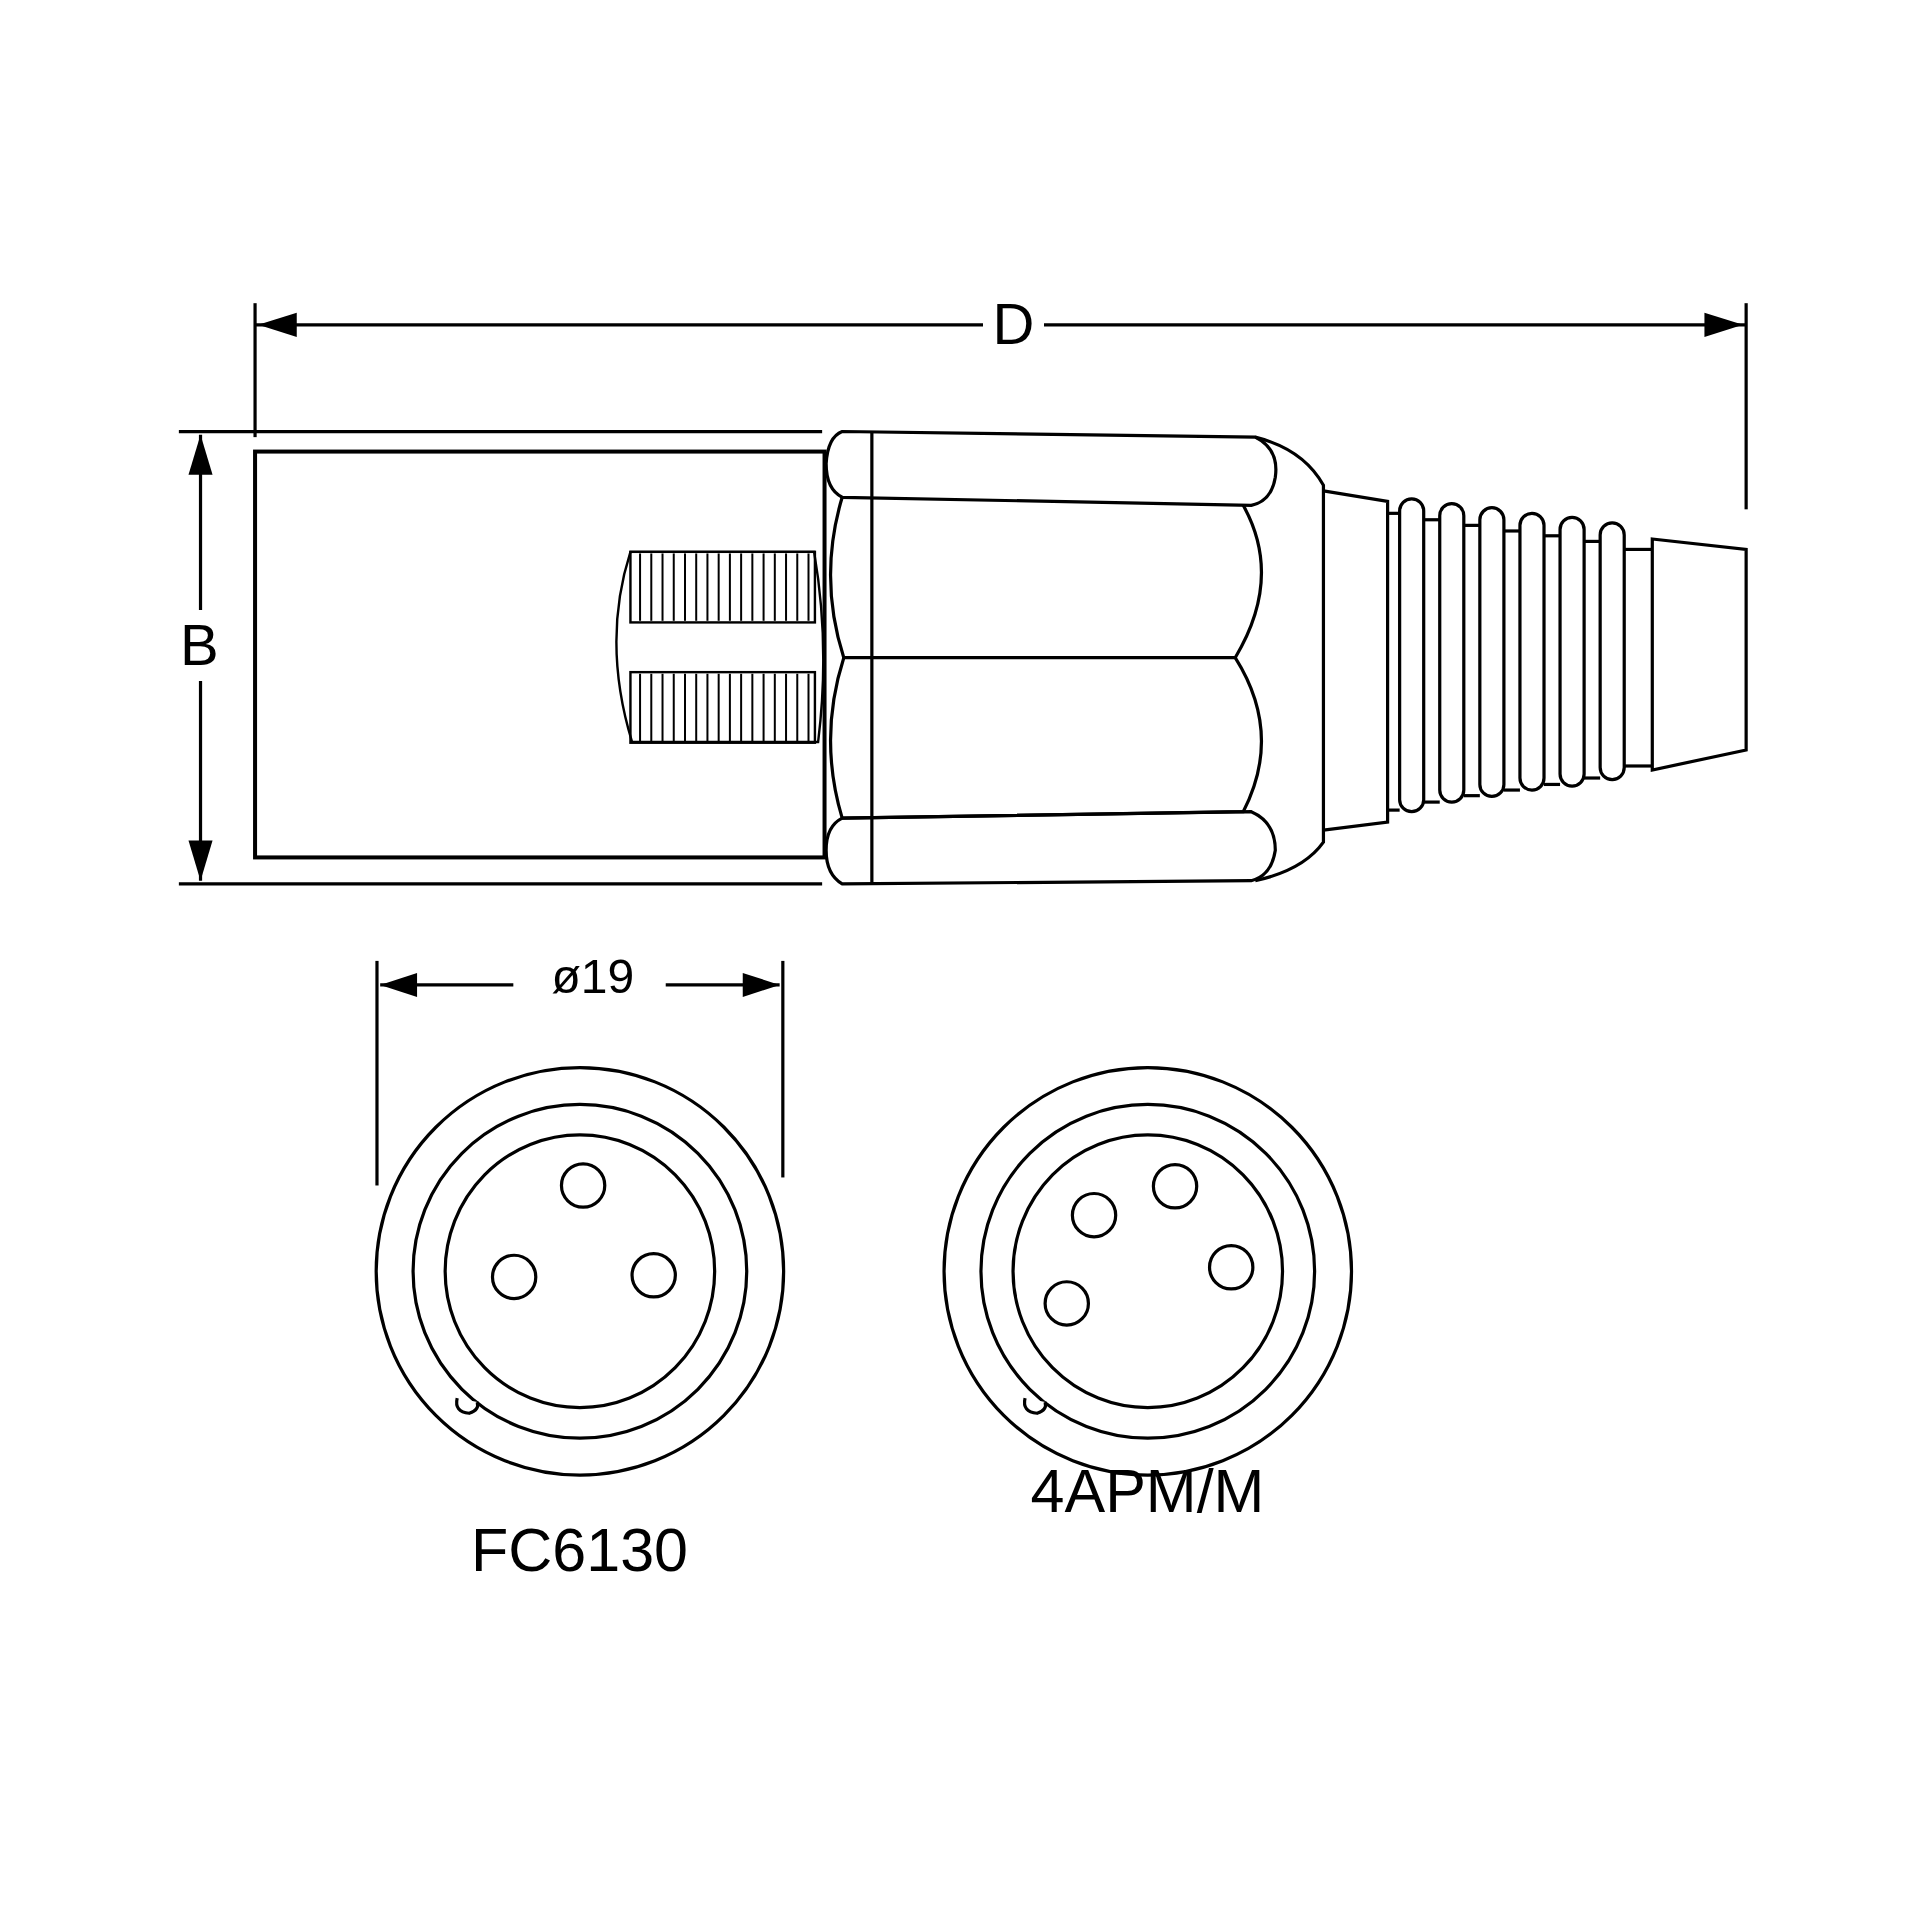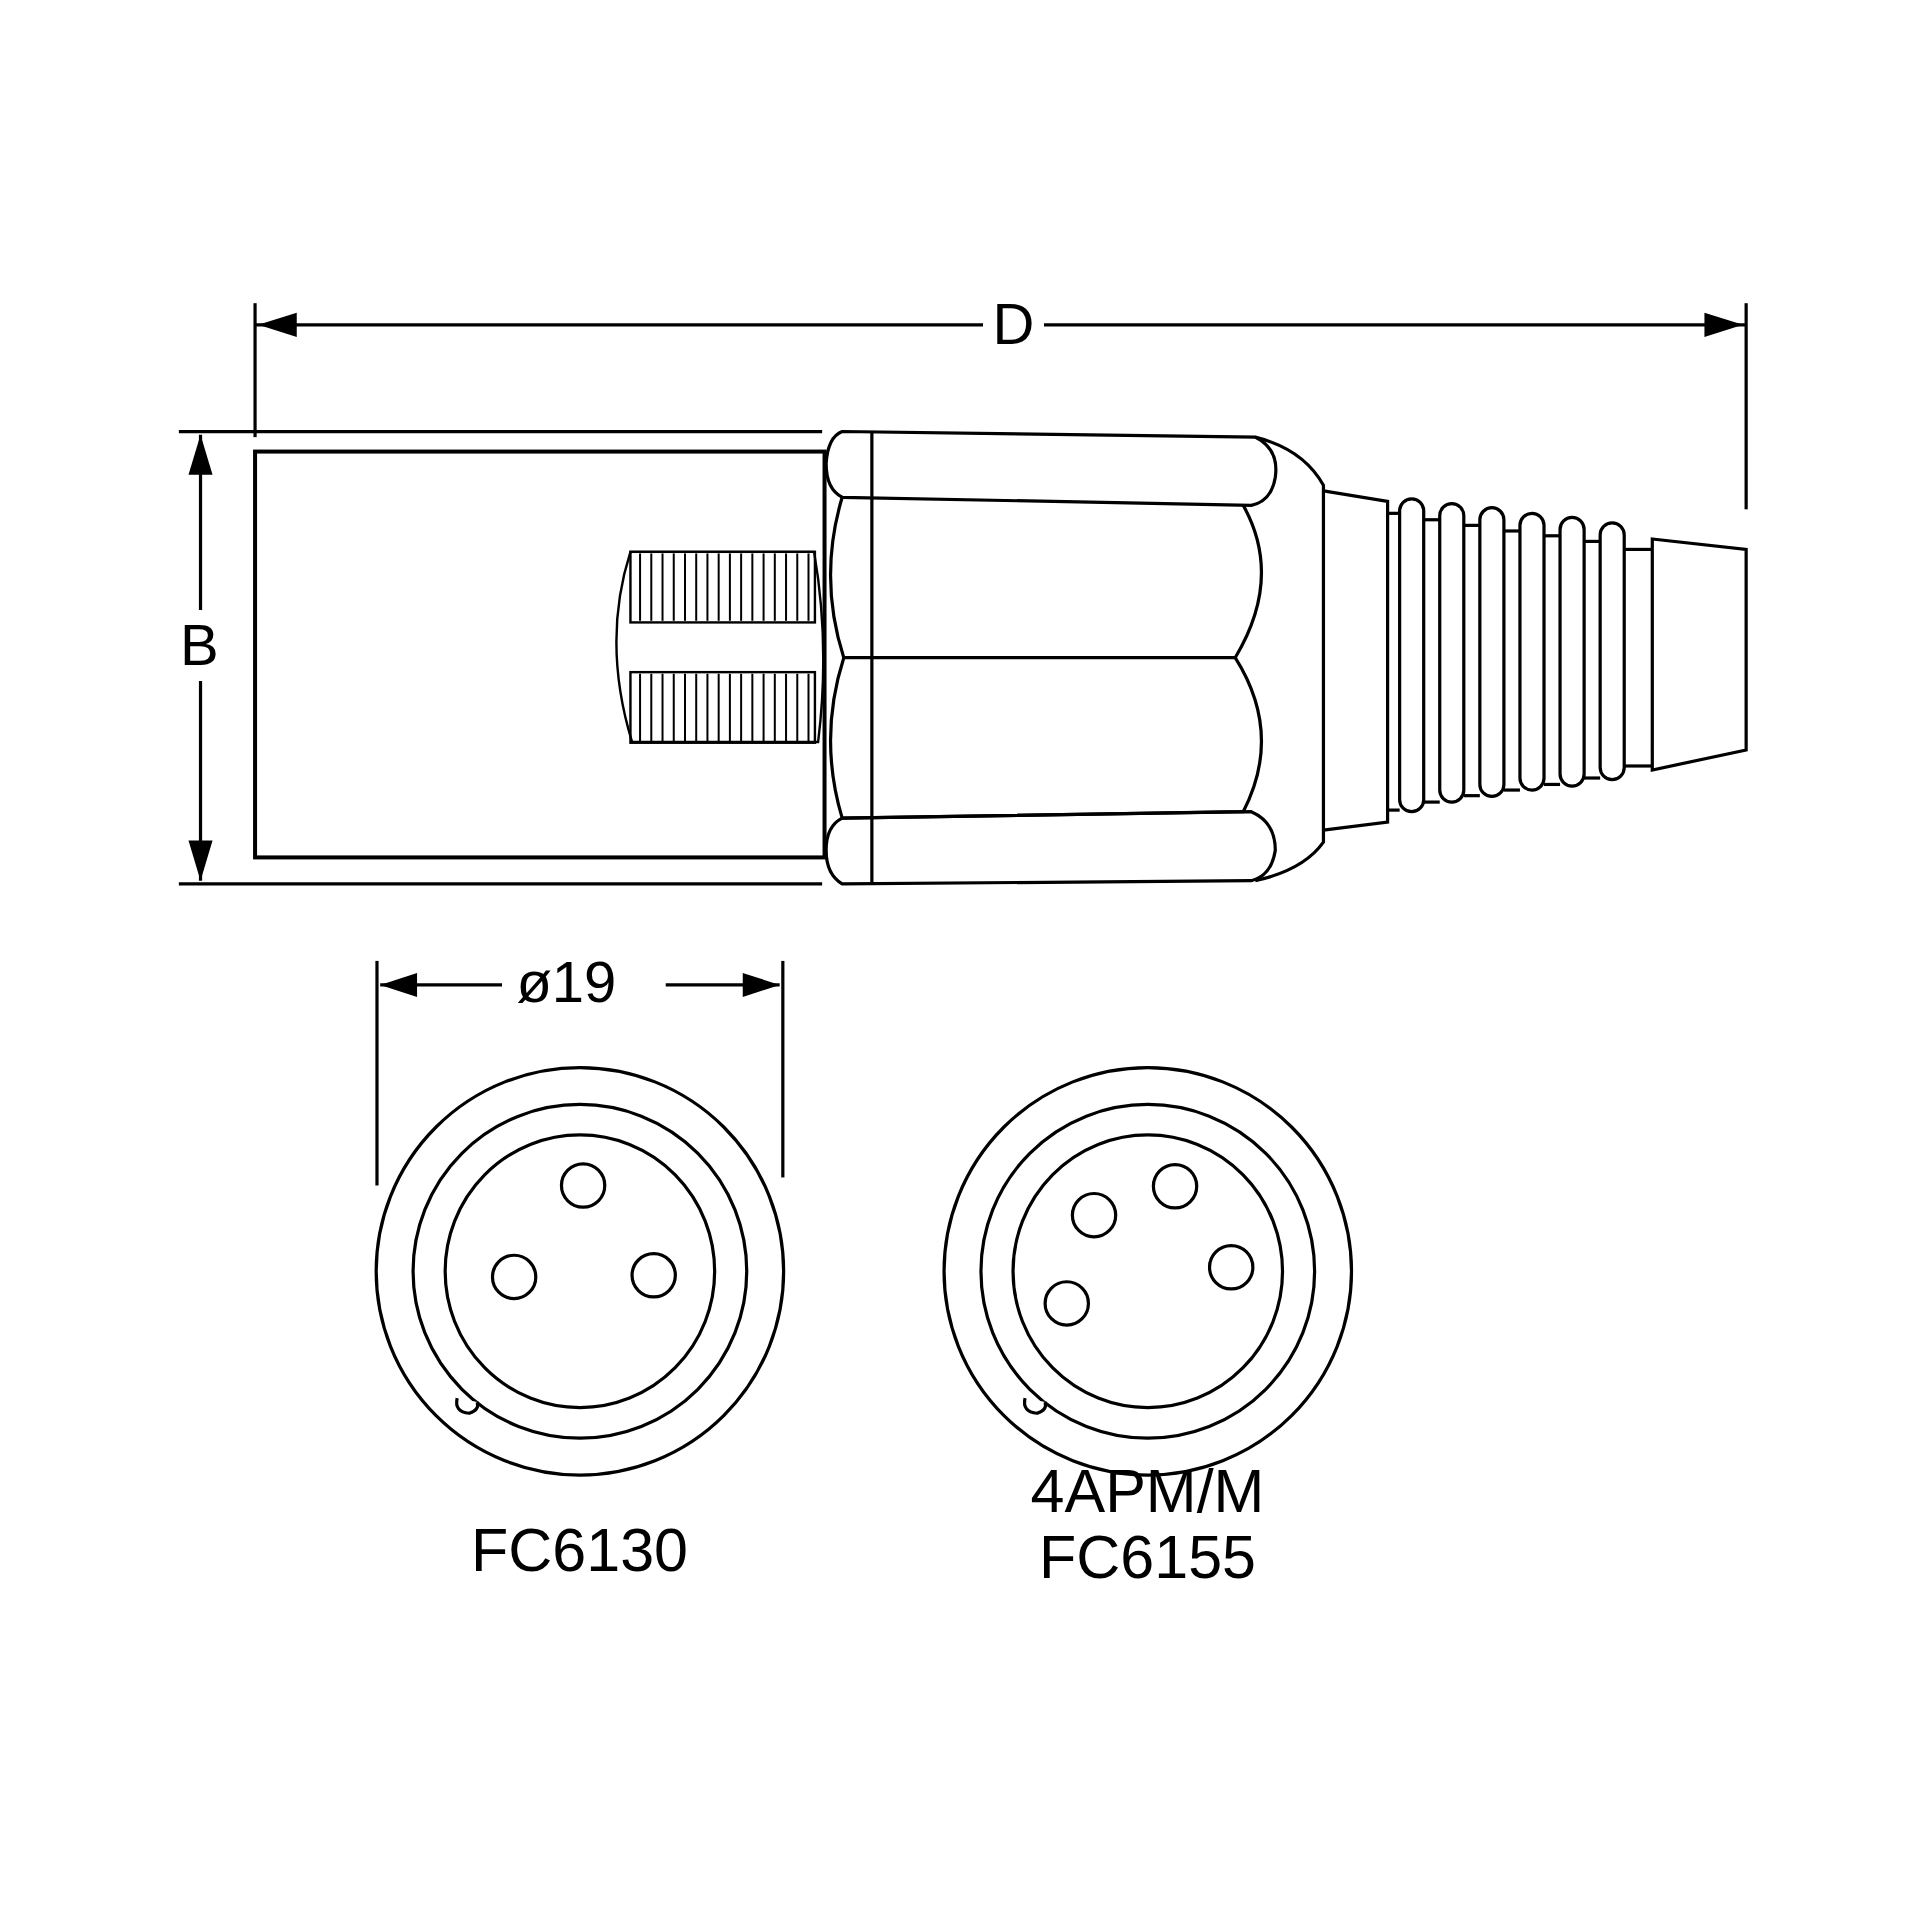--- a/index.html
+++ b/index.html
@@ -1,21 +1,21 @@
 <!DOCTYPE html>
 <html style="font-size:13px"><head>
 <meta charset="utf-8">
 <style>
   html, body { margin:0; padding:0; background:#ffffff; }
   body { width:1925px; height:1925px; position:relative; overflow:hidden; }
   svg { position:absolute; left:0; top:0; }
   .lbl { position:absolute; font-family:"Liberation Sans", sans-serif; color:#000; white-space:nowrap; line-height:1; }
   .dimD { left:983px; top:295px; font-size:58px; background:#fff; padding:0 9.6px; }
   .dimB { left:180px; top:610px; font-size:58px; background:#fff; padding:6.4px 0; }
-  .dia { left:502px; top:953px; font-size:58px; background:#fff; padding:0 14.4px; }
+  .dia { left:537px; top:953px; font-size:48px; background:#fff; padding:0 14.4px; }
   .cap { font-size:61px; text-align:center; width:401px; }
   .cap1 { left:379px; top:1520px; }
   .cap2 { left:947px; top:1461px; }
   .cap div { margin-bottom:4.8px; }
 </style>
 </head>
 <body>
 
 <svg width="1925" height="1925" viewBox="0 0 2400 2400" fill="none" stroke="#000" stroke-width="4">
 
@@ -148,15 +148,14 @@
 
 <div class="lbl dimD">D</div>
 <div class="lbl dimB">B</div>
 <div class="lbl dia">ø19</div>
 
 <div class="lbl cap cap1">
   <div>FC6130</div>
 </div>
 <div class="lbl cap cap2">
   <div>4APM/M</div>
-  <div>FC6155</div>
 </div>
 
 
 </body></html>

